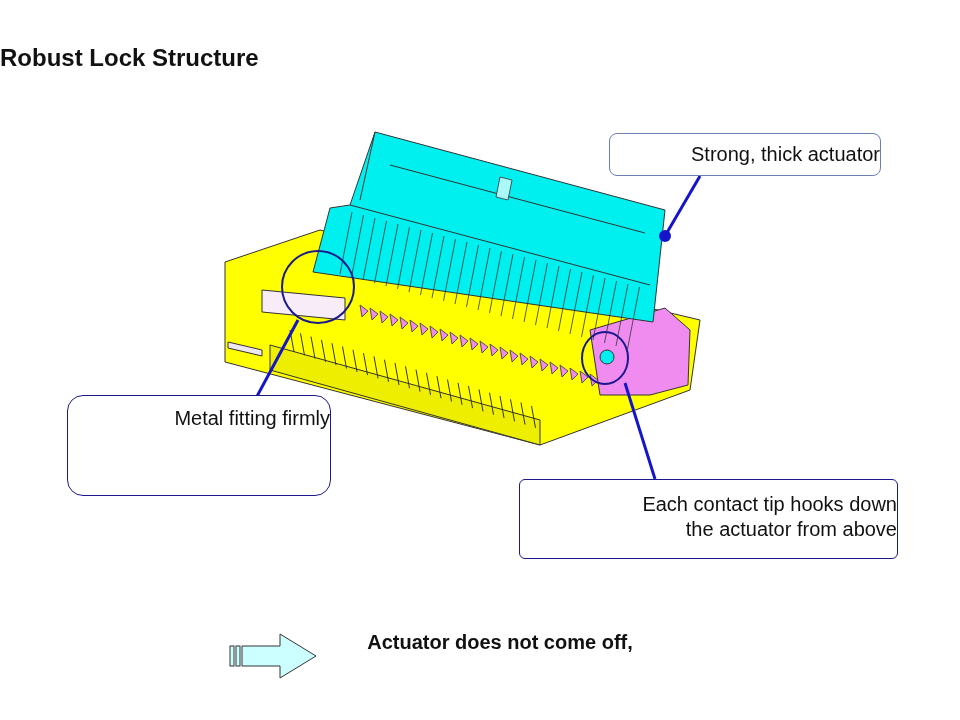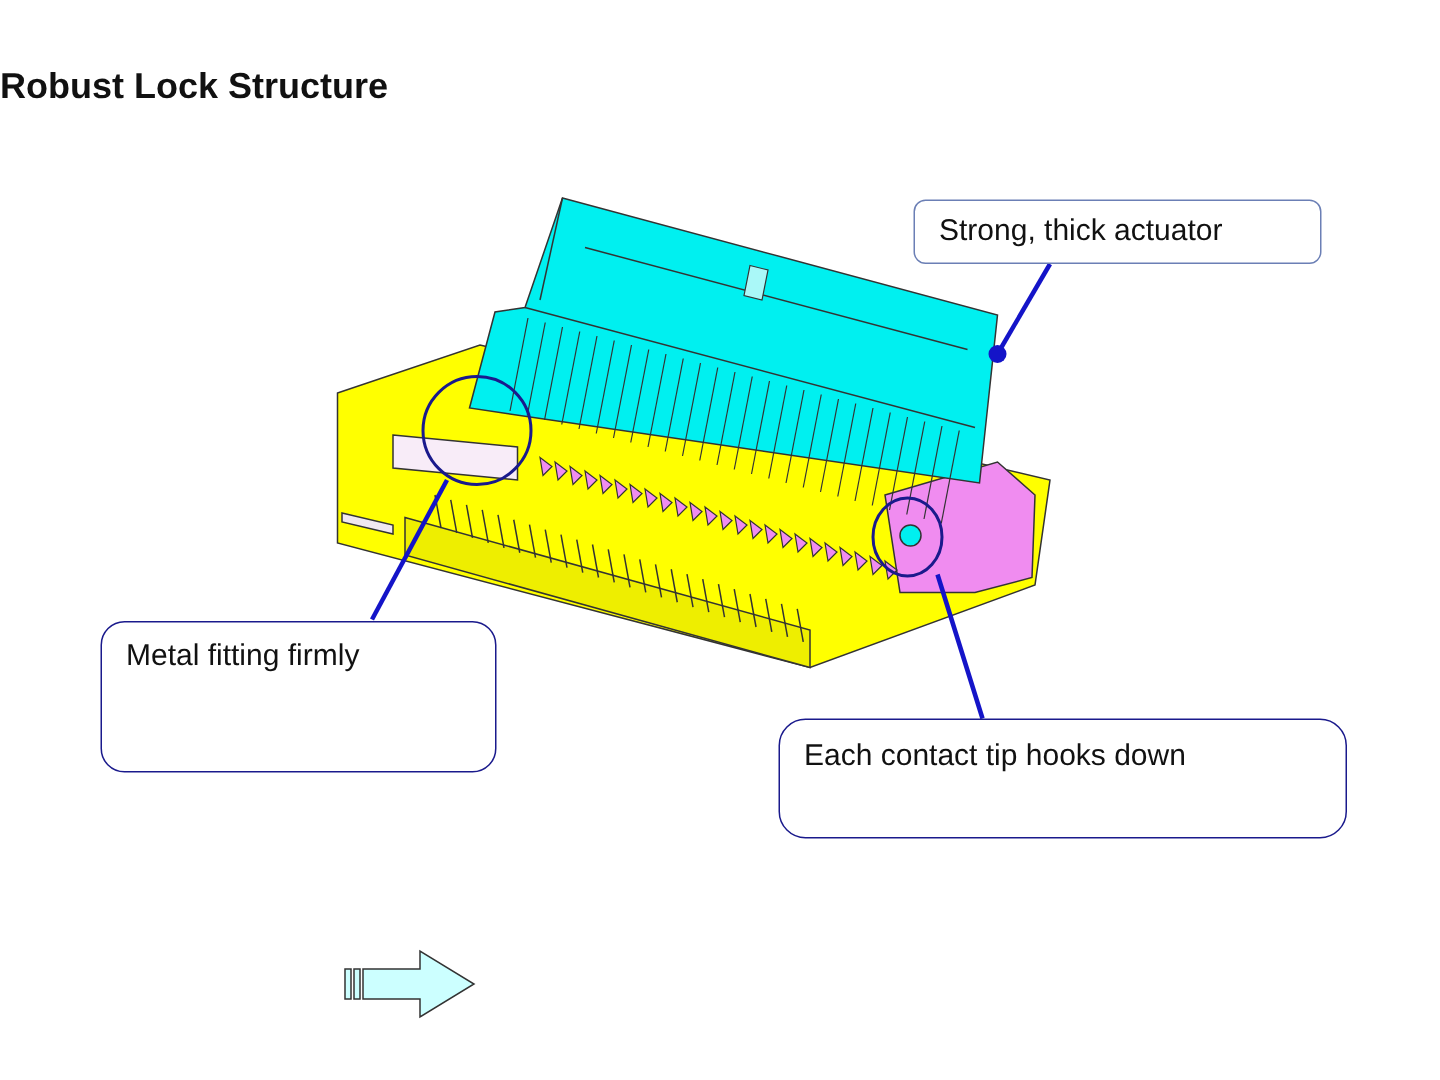--- a/index.html
+++ b/index.html
@@ -1,25 +1,25 @@
 <!DOCTYPE html>
 <html><head>
   <meta charset="utf-8">
   <style>
     html, body { margin: 0; padding: 0; background: #ffffff; }
     body { width: 960px; height: 720px; position: relative; overflow: hidden;
            font-family: "Liberation Sans", sans-serif; color: #111; }
     .title { position: absolute; left: 0; width: 960px; top: 44px; text-align: left;
              font-weight: bold; font-size: 24px; }
     .callout { position: absolute; background: #fff; border: 1px solid #1a1a8c;
-               text-align: left; font-size: 20px; line-height: 25px; box-sizing: border-box; padding-left: 16px; }
+               text-align: right; font-size: 20px; line-height: 25px; box-sizing: border-box; padding-left: 16px; }
     #c-actuator { left: 609px; top: 133px; width: 272px; height: 43px; padding-top: 8px;
                   border-color: #6b7fb5; border-radius: 8px; }
-    #c-metal { left: 67px; top: 414px; width: 264px; height: 101px; padding-top: 10px; border-radius: 16px; }
-    #c-contact { left: 519px; top: 479px; width: 379px; height: 80px; padding-top: 12px; border-radius: 18px; }
+    #c-metal { left: 67px; top: 395px; width: 264px; height: 101px; padding-top: 10px; border-radius: 16px; }
+    #c-contact { left: 519px; top: 479px; width: 379px; height: 80px; padding-top: 12px; border-radius: 6px; }
     .conclusion { position: absolute; left: 320px; width: 360px; top: 628px; text-align: center;
                   font-weight: bold; font-size: 20px; line-height: 28px; }
     svg.diagram { position: absolute; left: 0; top: 0; }
     svg.arrow { position: absolute; left: 228px; top: 632px; }
   </style>
 </head>
 <body>
 
 <div class="title">Robust Lock Structure</div>
 
@@ -137,22 +137,24 @@
 <div class="callout" id="c-actuator">
   <span>Strong, thick actuator</span>
 </div>
 
 <div class="callout" id="c-metal">
   <div>Metal fitting firmly</div>
 </div>
 
 <div class="callout" id="c-contact">
   <div>Each contact tip hooks down</div>
+  <div>the actuator from above</div>
 </div>
 
 <svg class="arrow" width="92" height="48" viewBox="0 0 92 48">
   <rect x="2" y="14" width="4" height="20" fill="#ccffff" stroke="#333" stroke-width="1"></rect>
   <rect x="8" y="14" width="4" height="20" fill="#ccffff" stroke="#333" stroke-width="1"></rect>
   <polygon points="14,14 52,14 52,2 88,24 52,46 52,34 14,34" fill="#ccffff" stroke="#333" stroke-width="1"></polygon>
 </svg>
 
 <div class="conclusion">
+  <div>Actuator does not come off,</div>
 </div>
 
 </body></html>

